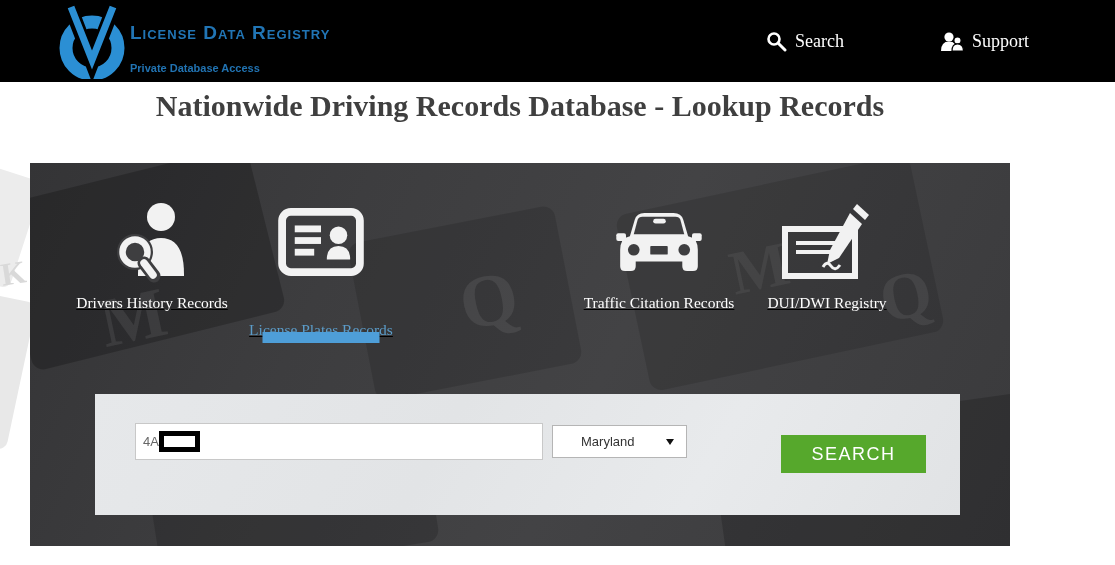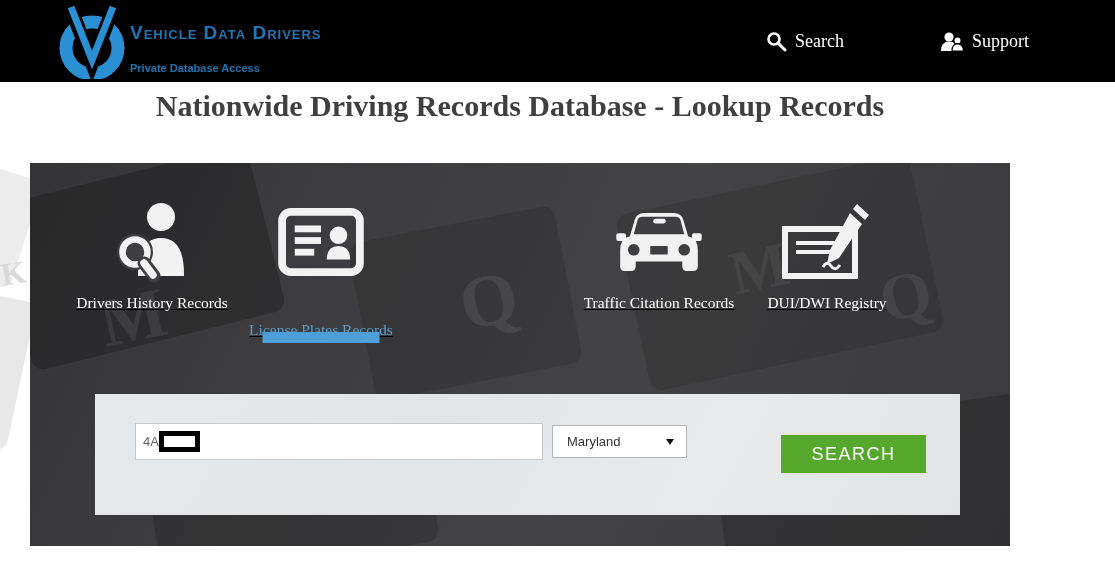--- a/index.html
+++ b/index.html
@@ -57,21 +57,21 @@
 
   
   .form-panel { position:absolute; left:65px; top:231px; width:865px; height:121px;
     background:linear-gradient(120deg,#e6e8ea,#e2e4e6 40%,#e8eaec 70%,#e1e3e5); }
   .plate-wrap { position:absolute; left:40px; top:29px; width:408px; height:37px; }
   .plate-input { width:100%; height:100%; border:1px solid #c8c8c8; background:#fff; padding:0 7px;
     font-family:"Liberation Sans", sans-serif; font-size:13px; color:#666; outline:none; }
   .redact-box { position:absolute; left:24px; top:8px; width:41px; height:21px; border:5px solid #000; background:#fff; }
   .state-select { position:absolute; left:457px; top:31px; width:135px; height:33px; background:#fff;
     border:1px solid #b5b5b5; font-size:13px; color:#333; display:flex; align-items:center;
-    padding:0 14px; cursor:pointer; }
+    padding:0 28px; cursor:pointer; }
   .state-caret { position:absolute; right:12px; top:13px; width:0; height:0;
     border-left:4px solid transparent; border-right:4px solid transparent; border-top:6px solid #111; }
   .search-btn { position:absolute; left:686px; top:41px; width:145px; height:38px; background:#56a82c;
     border:none; color:#fff; font-family:"Liberation Sans", sans-serif; font-size:18px;
     letter-spacing:1.5px; cursor:pointer; }
 </style>
 </head>
 <body>
 
 <div class="wm wm-key1"></div>
@@ -80,21 +80,21 @@
 
 <div class="header">
   <div class="logo-wrap">
     <svg width="72" height="76" viewBox="0 0 72 76">
       <circle cx="36" cy="45" r="26" fill="none" stroke="#2b8fd4" stroke-width="13"></circle>
       <path d="M14 3 L36 60 L58 3" fill="none" stroke="#000" stroke-width="14" stroke-linejoin="miter"></path>
       <path d="M15 4 L36 57 L57 4" fill="none" stroke="#2b8fd4" stroke-width="7"></path>
     </svg>
   </div>
   <div class="brand-block">
-    <div class="brand-name">Vehicle Data Drivers</div>
+    <div class="brand-name">License Data Registry</div>
     <div class="brand-tagline">Private Database Access</div>
   </div>
 
   <div class="hdr-nav search">
     <svg width="21" height="21" viewBox="0 0 21 21">
       <circle cx="8" cy="8" r="5.5" fill="none" stroke="#fff" stroke-width="2.6"></circle>
       <line x1="12.5" y1="12.5" x2="19" y2="19" stroke="#fff" stroke-width="3" stroke-linecap="round"></line>
     </svg>
     <span class="hdr-nav-label">Search</span>
   </div>

